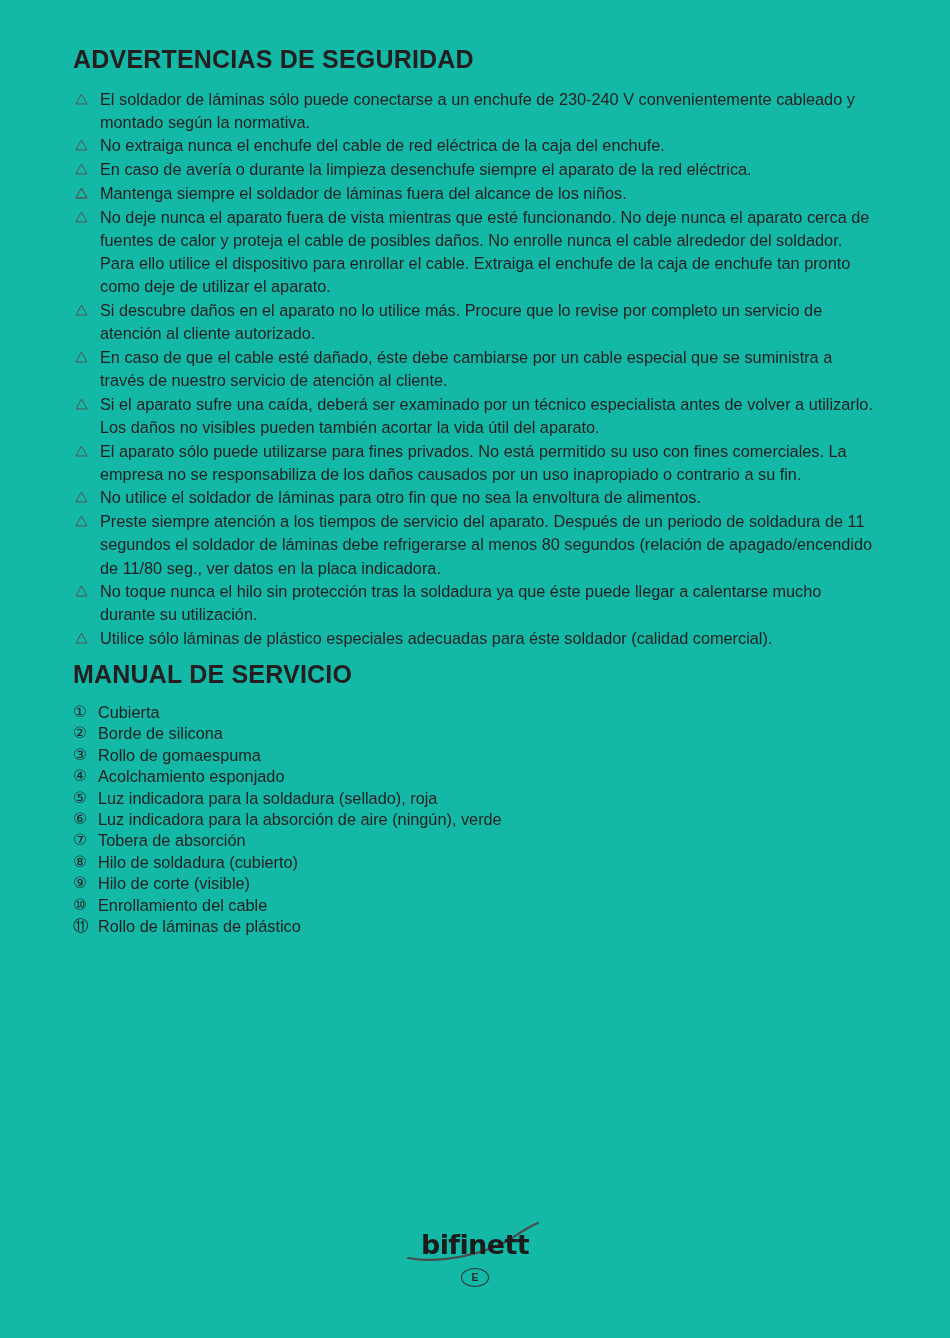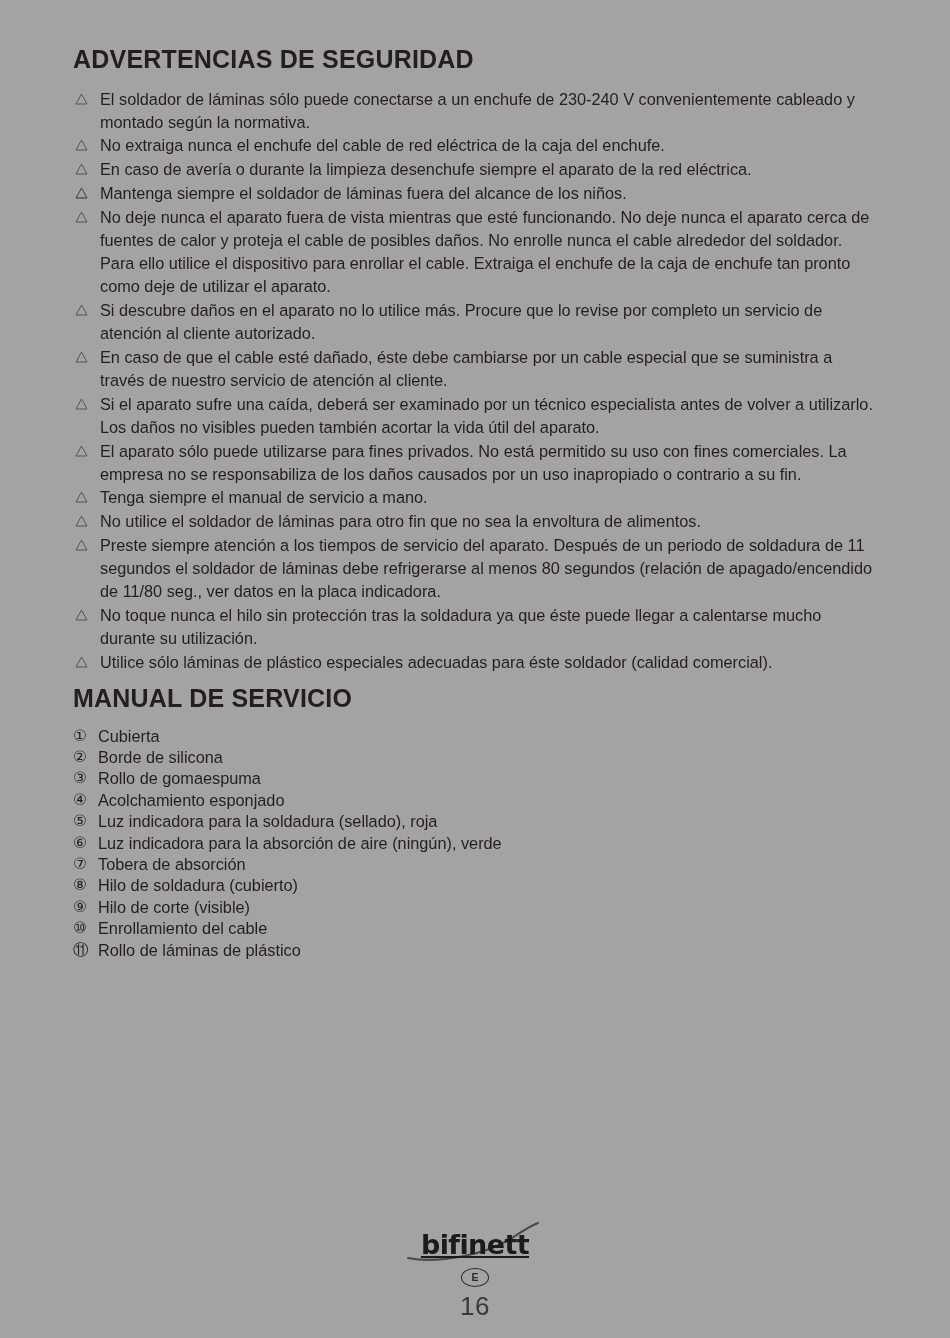--- a/index.html
+++ b/index.html
@@ -15,21 +15,21 @@
     font-family: "Liberation Sans", "DejaVu Sans", sans-serif;
     color: #231f20;
     overflow: hidden;
   }
 
   .page {
     position: absolute;
     left: 0; top: 0;
     width: 950px;
     height: 1338px;
-    background: #a3a3a3;
+    background: #14b8a6;
   }
 
   .content {
     position: absolute;
     left: 73px;
     top: 46px;
     width: 806px;
   }
 
   h1.section-title {
@@ -120,21 +120,20 @@
   .logo-text {
     position: absolute;
     left: 0;
     top: 7px;
     width: 150px;
     font-size: 27px;
     font-weight: bold;
     letter-spacing: -0.6px;
     color: #1b1b1b;
     font-family: "DejaVu Sans", "Liberation Sans", sans-serif;
-    text-decoration: underline;
   }
   .lang-badge {
     margin: 0 auto;
     width: 26px;
     height: 17px;
     border: 1.6px solid #2b2b2b;
     border-radius: 50%;
     font-size: 10.5px;
     font-weight: bold;
     line-height: 16px;
@@ -203,25 +202,20 @@
         <li><span class="tri-icon">
             <svg width="13" height="12" viewBox="0 0 13 12">
               <path d="M6.5 1 L12 11 L1 11 Z" fill="none" stroke="#555" stroke-width="1"></path>
             </svg>
           </span><span>Si el aparato sufre una caída, deberá ser examinado por un técnico especialista antes de volver a utilizarlo. Los daños no visibles pueden también acortar la vida útil del aparato.</span></li>
         <li><span class="tri-icon">
             <svg width="13" height="12" viewBox="0 0 13 12">
               <path d="M6.5 1 L12 11 L1 11 Z" fill="none" stroke="#555" stroke-width="1"></path>
             </svg>
           </span><span>El aparato sólo puede utilizarse para fines privados. No está permitido su uso con fines comerciales. La empresa no se responsabiliza de los daños causados por un uso inapropiado o contrario a su fin.</span></li>
-        <li><span class="tri-icon">
-            <svg width="13" height="12" viewBox="0 0 13 12">
-              <path d="M6.5 1 L12 11 L1 11 Z" fill="none" stroke="#555" stroke-width="1"></path>
-            </svg>
-          </span><span>Tenga siempre el manual de servicio a mano.</span></li>
         <li><span class="tri-icon">
             <svg width="13" height="12" viewBox="0 0 13 12">
               <path d="M6.5 1 L12 11 L1 11 Z" fill="none" stroke="#555" stroke-width="1"></path>
             </svg>
           </span><span>No utilice el soldador de láminas para otro fin que no sea la envoltura de alimentos.</span></li>
         <li><span class="tri-icon">
             <svg width="13" height="12" viewBox="0 0 13 12">
               <path d="M6.5 1 L12 11 L1 11 Z" fill="none" stroke="#555" stroke-width="1"></path>
             </svg>
           </span><span>Preste siempre atención a los tiempos de servicio del aparato. Después de un periodo de soldadura de 11 segundos el soldador de láminas debe refrigerarse al menos 80 segundos (relación de apagado/encendido de 11/80 seg., ver datos en la placa indicadora.</span></li>
@@ -256,16 +250,15 @@
   </div>
 
   <div class="footer">
     <div class="logo-wrap">
       <svg class="logo-swoosh" viewBox="0 0 150 42">
         <path d="M8 36 C 40 42, 88 32, 112 16 C 124 8, 130 4, 138 1" fill="none" stroke="#4a4a4a" stroke-width="2.1" stroke-linecap="round"></path>
       </svg>
       <div class="logo-text">bifinett</div>
     </div>
     <div class="lang-badge">E</div>
-    <div class="page-number">16</div>
   </div>
 
 </div>
 
 </body></html>

